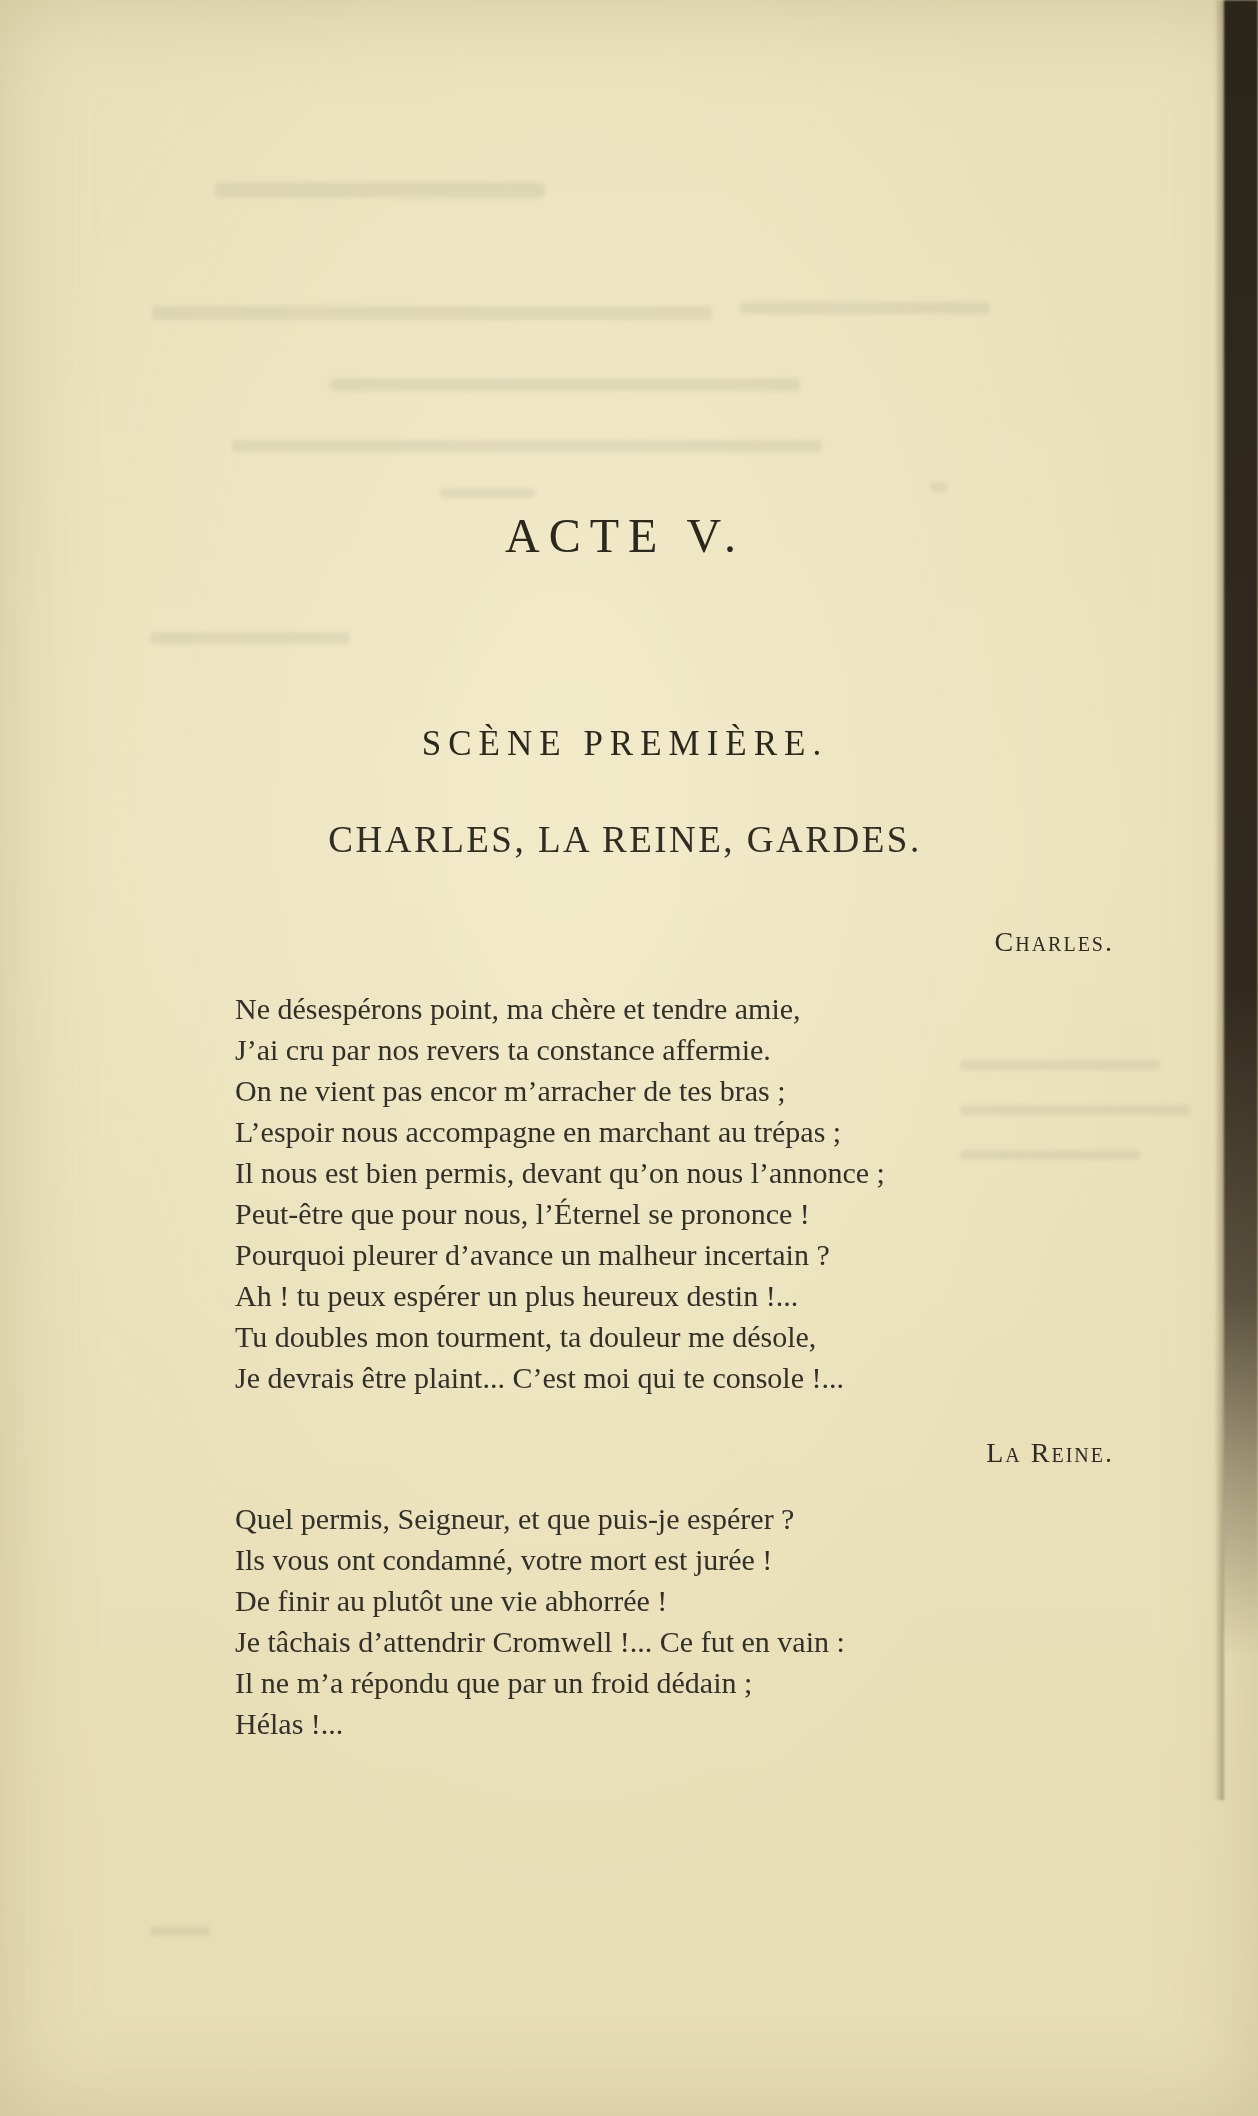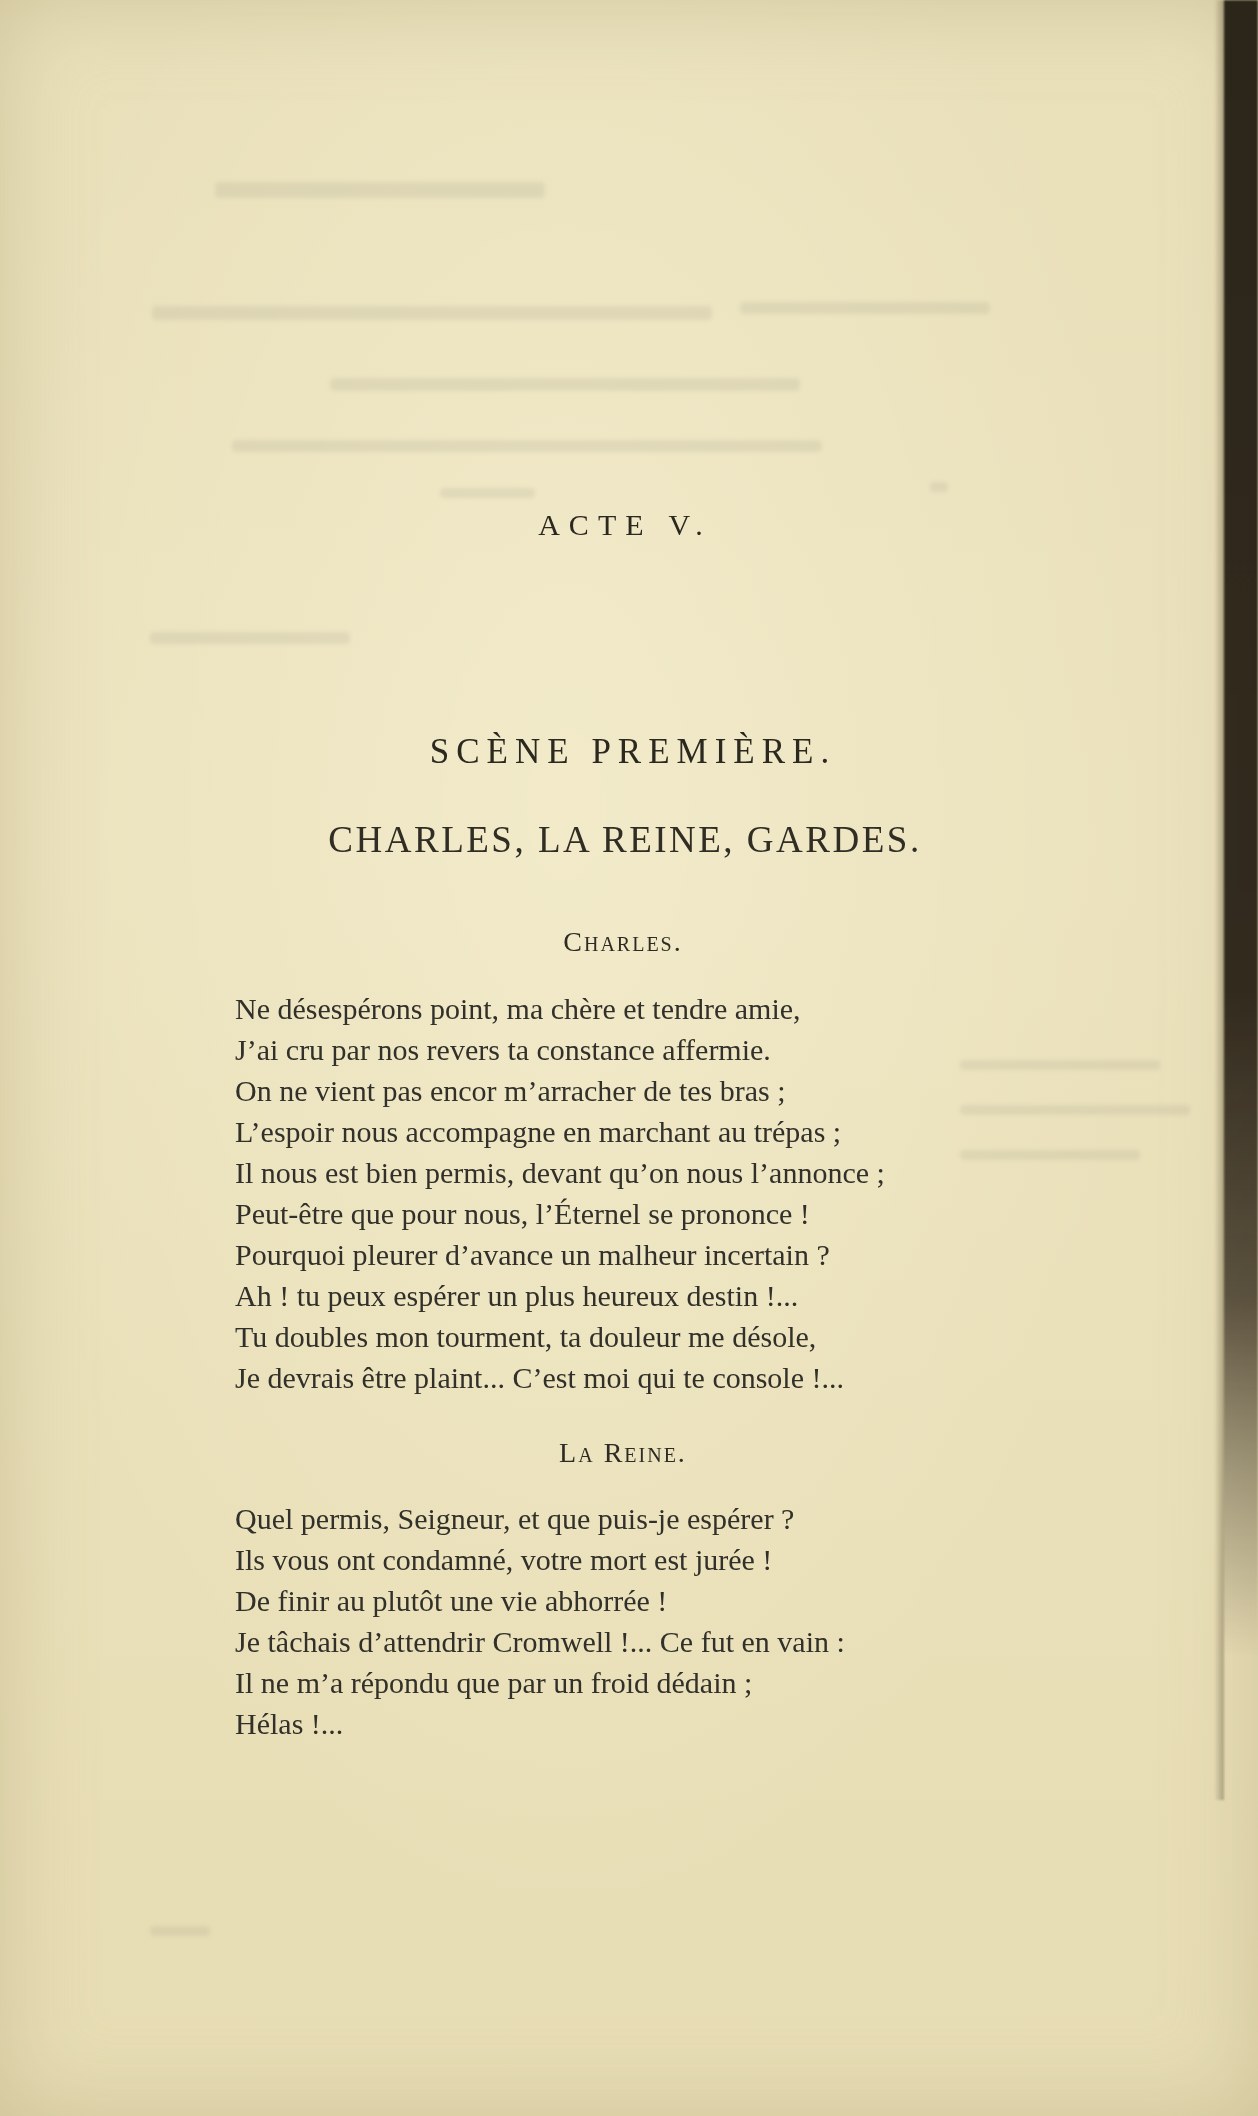--- a/index.html
+++ b/index.html
@@ -54,52 +54,52 @@
     border-radius: 4px;
   }
 
   .act-heading {
     position: absolute;
     left: 150px;
     width: 950px;
     top: 508px;
     margin: 0;
     text-align: center;
-    font-size: 30px;
+    font-size: 48px;
     font-weight: normal;
     letter-spacing: 9px;
     color: #2b2820;
   }
   .scene-heading {
     position: absolute;
     left: 150px;
     width: 950px;
     top: 724px;
-    margin: 8px;
+    margin: 0;
     text-align: center;
     font-size: 35px;
     font-weight: normal;
     letter-spacing: 7px;
     color: #2b2820;
   }
   .characters-line {
     position: absolute;
     left: 150px;
     width: 950px;
     top: 818px;
     text-align: center;
     font-size: 37px;
     letter-spacing: 2.5px;
     color: #302d25;
   }
   .speaker {
     position: absolute;
-    left: 148px;
+    left: 164px;
     width: 950px;
-    text-align: center;
+    text-align: right;
     font-size: 28px;
     font-variant: small-caps;
     letter-spacing: 2px;
     color: #2e2b24;
   }
   .speaker-1 { top: 926px; }
   .speaker-2 { top: 1437px; }
 
   .speech {
     position: absolute;

